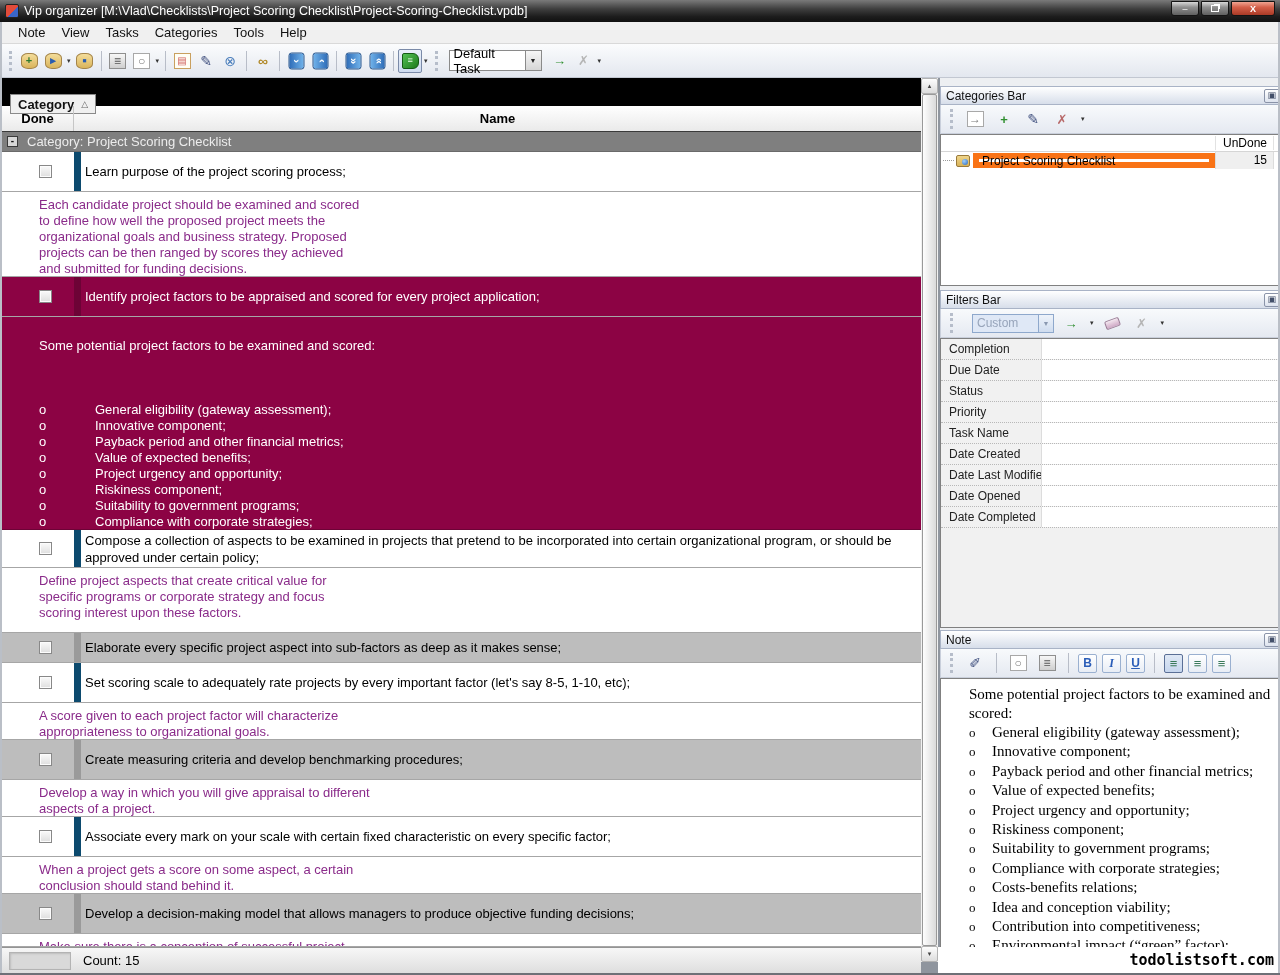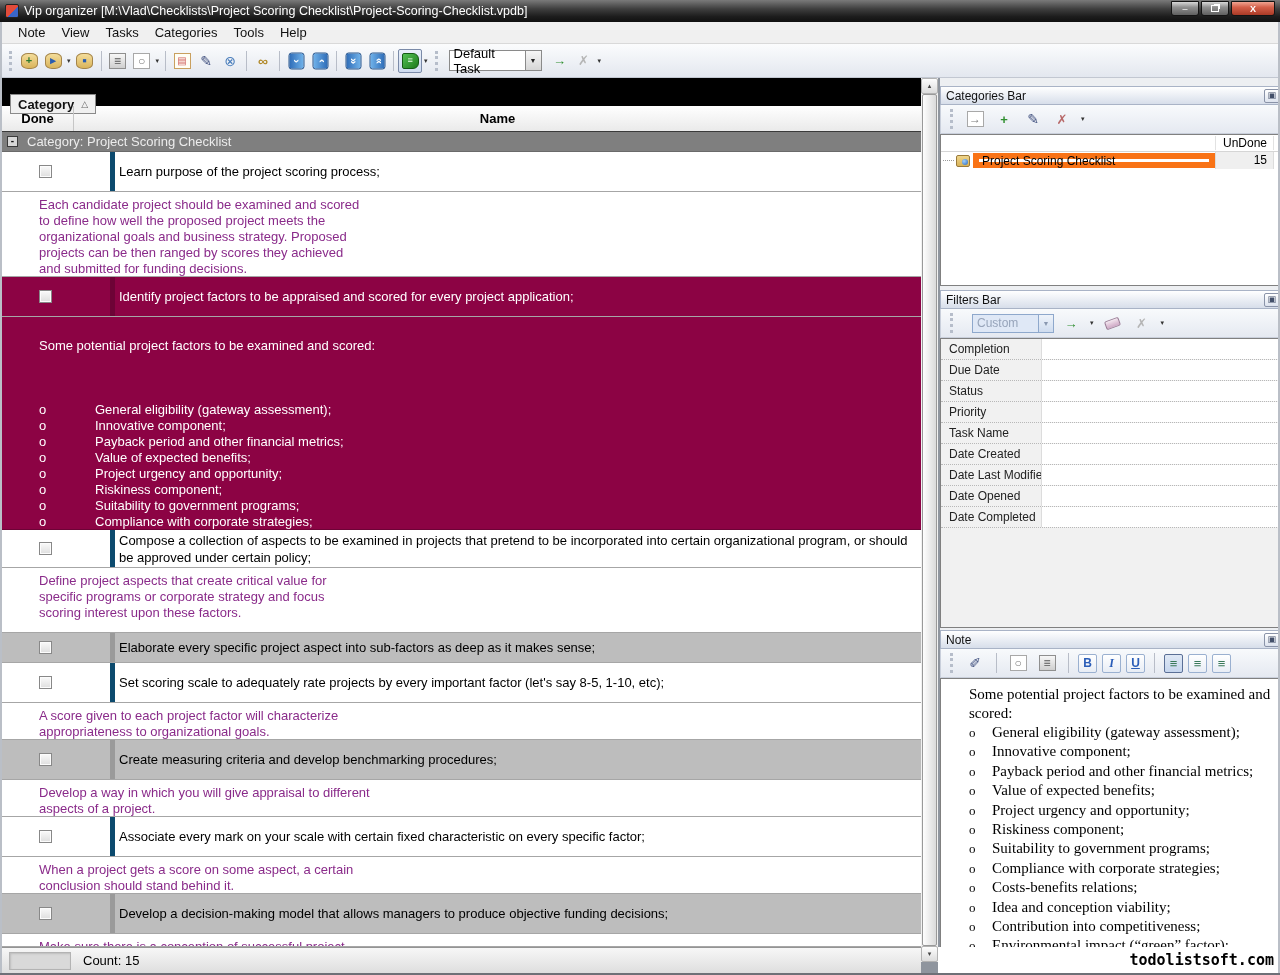--- a/index.html
+++ b/index.html
@@ -56,21 +56,21 @@
   .groupbtn { display:inline-flex; height:20px; background:#f0f0f0; border:1px solid #8a8a8a; padding:0 7px; font-weight:bold; align-items:center; gap:7px; color:#111; }
   .sortmark { font-size:9px; color:#666; font-weight:normal; }
   .colheader { height:26px; background:linear-gradient(#ffffff,#eaeaea); border-bottom:1px solid #3a3a3a; display:flex; font-weight:bold; }
   .col-done { width:72px; display:flex; align-items:center; justify-content:center; border-right:1px solid #c6c6c6; }
   .col-name { flex:1; display:flex; align-items:center; justify-content:center; }
   .grouprow { height:20px; background:#7f7f7f; color:#ececec; display:flex; align-items:center; gap:9px; padding-left:5px; border-bottom:1px solid #6a6a6a; }
   .exp { width:11px; height:11px; background:#d8d8d8; border:1px solid #3a3a3a; color:#111; font-size:10px; line-height:8px; text-align:center; font-weight:bold; flex:none; }
 
   .trow { display:flex; border-bottom:1px solid #a6a6a6; background:#fff; }
   .trow .donecell { width:72px; flex:none; display:flex; align-items:center; padding-left:37px; }
-  .trow .namecell { flex:1; border-left:5px solid #0c4a6e; display:flex; align-items:center; padding:2px 10px 2px 4px; line-height:17px;margin-left:36px; }
+  .trow .namecell { flex:1; border-left:7px solid #0c4a6e; display:flex; align-items:center; padding:2px 10px 2px 4px; line-height:17px; }
   .trow.alt { background:#bdbdbd; } .trow.alt .namecell { border-left-color:#9a9a9a; }
   .trow.sel { background:#8C0344; } .trow.sel .namecell { color:#fff; border-left-color:#6d0336; }
   .cb { width:13px; height:13px; border:1px solid #888; background:linear-gradient(#fafafa,#dedede); box-shadow:inset 0 0 0 1px #fcfcfc; flex:none; }
 
   .nrow { padding:5px 8px 0 37px; line-height:16px; color:#8A2B8A; background:#fff; border-bottom:1px solid #a6a6a6; white-space:pre-line; overflow:hidden; }
   .nrow.sel { background:#8C0344; color:#fff; border-bottom-color:#6d0336; }
   .b-row { display:flex; line-height:16px; }
   .b-m { width:56px; flex:none; }
   .b-t { flex:1; }
 

